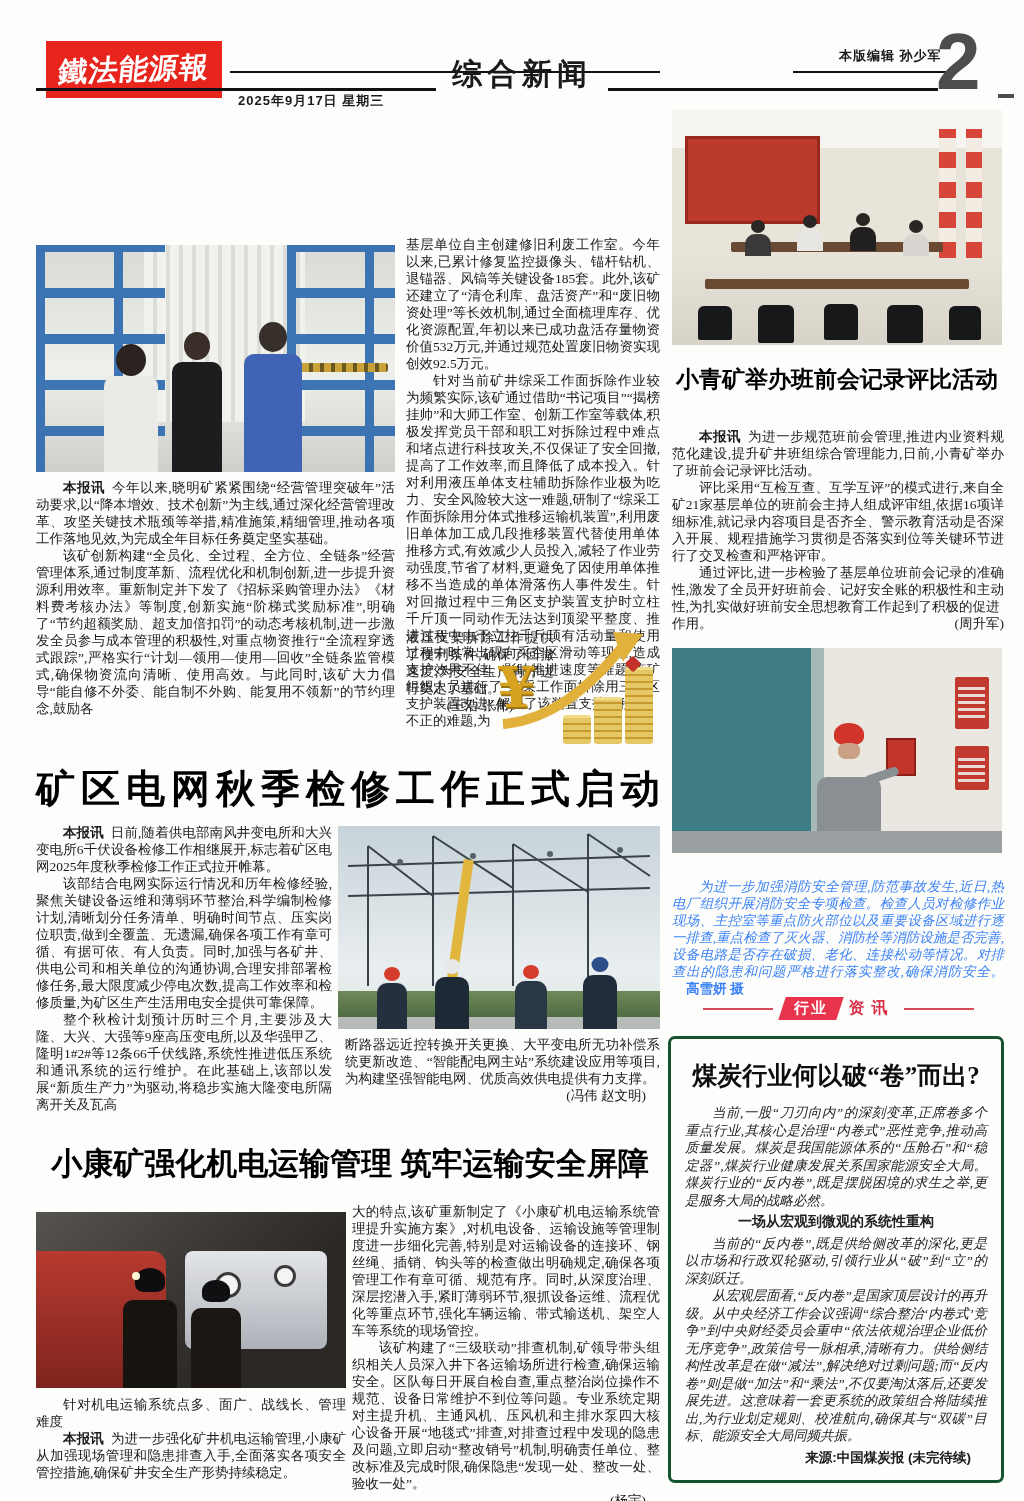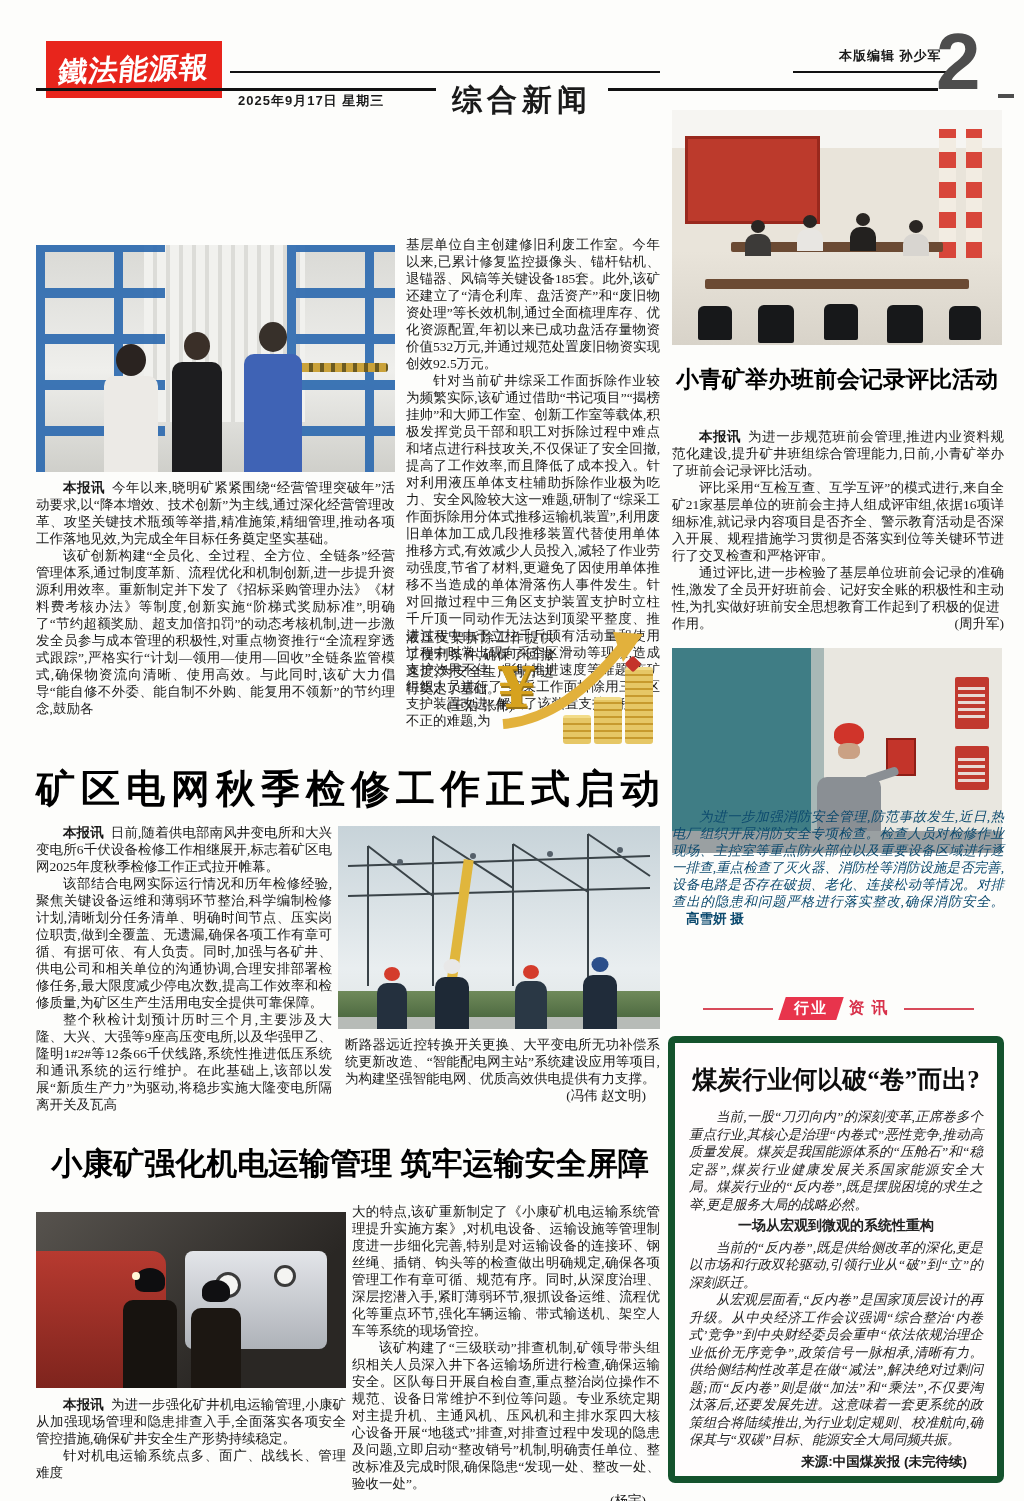--- a/index.html
+++ b/index.html
@@ -10,21 +10,21 @@
 
   
   .logo{left:46px;top:41px;width:176px;height:57px;background:#e8251c;display:flex;align-items:center;justify-content:center;}
   .logo span{color:#fff;font-weight:bold;font-size:29px;letter-spacing:1px;transform:skewX(-8deg) rotate(-2deg);
              font-family:"DejaVu Serif",serif;white-space:nowrap;}
   .date-line{left:238px;top:47px;font-family:"Liberation Sans",sans-serif;font-weight:bold;font-size:13px;letter-spacing:1px;margin-top:45px;}
   .editor-line{left:795px;top:47px;font-family:"Liberation Sans",sans-serif;font-weight:bold;font-size:13px;letter-spacing:1px;margin-left:44px;}
   .rule-thin-left{left:230px;top:71px;width:430px;height:2px;background:#111;}
   .rule-thin-right{left:793px;top:71px;width:164px;height:2px;background:#111;}
   .section-title{left:438px;top:54px;width:168px;text-align:center;font-family:"Liberation Sans",sans-serif;
-                 font-weight:bold;font-size:30px;letter-spacing:5px;margin-top:26px;}
+                 font-weight:bold;font-size:30px;letter-spacing:5px;}
   .rule-thick-left{left:36px;top:88px;width:400px;height:3px;background:#111;}
   .rule-thick-right{left:608px;top:88px;width:330px;height:3px;background:#111;}
   .page-num{left:936px;top:22px;font-family:"Liberation Sans",sans-serif;font-weight:bold;font-size:80px;color:#4d4d4d;line-height:1;}
   .page-num-dash{left:998px;top:94px;width:16px;height:4px;background:#4d4d4d;}
 
   
   .hl{font-family:"Liberation Sans",sans-serif;font-weight:bold;text-align:center;color:#000;white-space:nowrap;}
   .hl-a1{left:36px;top:134px;width:628px;font-size:42px;letter-spacing:1px;}
   .hl-a2{left:36px;top:762px;width:628px;font-size:39px;letter-spacing:6px;}
   .hl-a3{left:36px;top:1143px;width:628px;font-size:31px;letter-spacing:0px;}
@@ -42,32 +42,32 @@
   .a1-left{left:36px;top:479px;width:359px;}
   .a1-right{left:406px;top:236px;width:254px;}
   .a1-narrow{left:406px;top:629px;width:148px;}
   .a2-left{left:36px;top:824px;width:296px;}
   .a2-cont{left:345px;top:1036px;width:315px;}
   .a3-right{left:352px;top:1203px;width:308px;}
   .a3-left{left:36px;top:1396px;width:310px;}
   .side-col{left:672px;top:428px;width:332px;}
 
   
-  .caption{left:672px;top:808px;width:332px;font-style:italic;color:#0c4a6e;}
+  .caption{left:672px;top:878px;width:332px;font-style:italic;color:#3b82f6;}
   .caption .credit{font-weight:bold;font-style:normal;margin-left:14px;font-family:"Liberation Sans",sans-serif;}
 
   
   .badge-row{left:672px;top:997px;width:332px;display:flex;align-items:center;justify-content:center;gap:9px;}
   .b-line{width:70px;height:2px;background:#d84a5a;}
   .b-tag{background:#e8344c;transform:skewX(-18deg);padding:2px 12px;}
   .b-tag span{display:inline-block;transform:skewX(18deg);color:#fff;font-weight:bold;font-size:15px;
               font-family:"Liberation Sans",sans-serif;letter-spacing:2px;}
   .b-right{color:#d8314a;font-weight:bold;font-size:16px;letter-spacing:7px;font-family:"Liberation Serif",serif;}
 
-  .ind-box{left:668px;top:1036px;width:336px;height:447px;border:7px solid #14532d;border-radius:7px;
+  .ind-box{left:668px;top:1036px;width:336px;height:447px;border:3px solid #14532d;border-radius:7px;
            background:#fffdfd;box-sizing:border-box;padding:12px 14px 24px 14px;}
   .ind-box .box-title{text-align:center;font-weight:bold;font-size:25px;margin:8px 0 12px 0;color:#0d0d0d;
                       font-family:"Liberation Serif",serif;}
   .ind-box .kai{font-size:13.5px;line-height:17.5px;font-style:italic;text-align:justify;color:#222;}
   .ind-box .kai p{margin:0;text-indent:2em;}
   .ind-box .subhead{text-align:center;font-weight:bold;font-style:normal;font-size:14px;margin:4px 0;
                     font-family:"Liberation Sans",sans-serif;}
   .ind-box .source{text-align:right;padding-right:16px;font-weight:bold;font-size:13.5px;margin-top:4px;
                    font-family:"Liberation Sans",sans-serif;}
 
@@ -257,22 +257,22 @@
     </div>
   </div>
 
   <div class="abs col a3-right">
     <p>大的特点,该矿重新制定了《小康矿机电运输系统管理提升实施方案》,对机电设备、运输设施等管理制度进一步细化完善,特别是对运输设备的连接环、钢丝绳、插销、钩头等的检查做出明确规定,确保各项管理工作有章可循、规范有序。同时,从深度治理、深层挖潜入手,紧盯薄弱环节,狠抓设备运维、流程优化等重点环节,强化车辆运输、带式输送机、架空人车等系统的现场管控。</p>
     <p class="ind">该矿构建了“三级联动”排查机制,矿领导带头组织相关人员深入井下各运输场所进行检查,确保运输安全。区队每日开展自检自查,重点整治岗位操作不规范、设备日常维护不到位等问题。专业系统定期对主提升机、主通风机、压风机和主排水泵四大核心设备开展“地毯式”排查,对排查过程中发现的隐患及问题,立即启动“整改销号”机制,明确责任单位、整改标准及完成时限,确保隐患“发现一处、整改一处、验收一处”。</p>
     <p class="byline">(杨宇)</p>
   </div>
 
   <div class="abs col a3-left">
+    <p class="ind">针对机电运输系统点多、面广、战线长、管理难度</p>
     <p class="ind"><span class="lede">本报讯</span><span>为进一步强化矿井机电运输管理,小康矿从加强现场管理和隐患排查入手,全面落实各项安全管控措施,确保矿井安全生产形势持续稳定。</span></p>
-    <p class="ind">针对机电运输系统点多、面广、战线长、管理难度</p>
   </div>
 
   <div class="abs photo phr1">
     <div class="screen"></div>
     <div class="poster" style="right:6%;"></div>
     <div class="poster" style="right:14%;"></div>
     <div class="table" style="left:18%;top:56%;width:64%;"></div>
     <div class="table" style="left:10%;top:72%;width:80%;"></div>
     <div class="person" style="left:22%;bottom:38%;width:26px;height:36px;">
       <div class="head" style="top:0;width:14px;height:13px;background:#2a2623;"></div>

